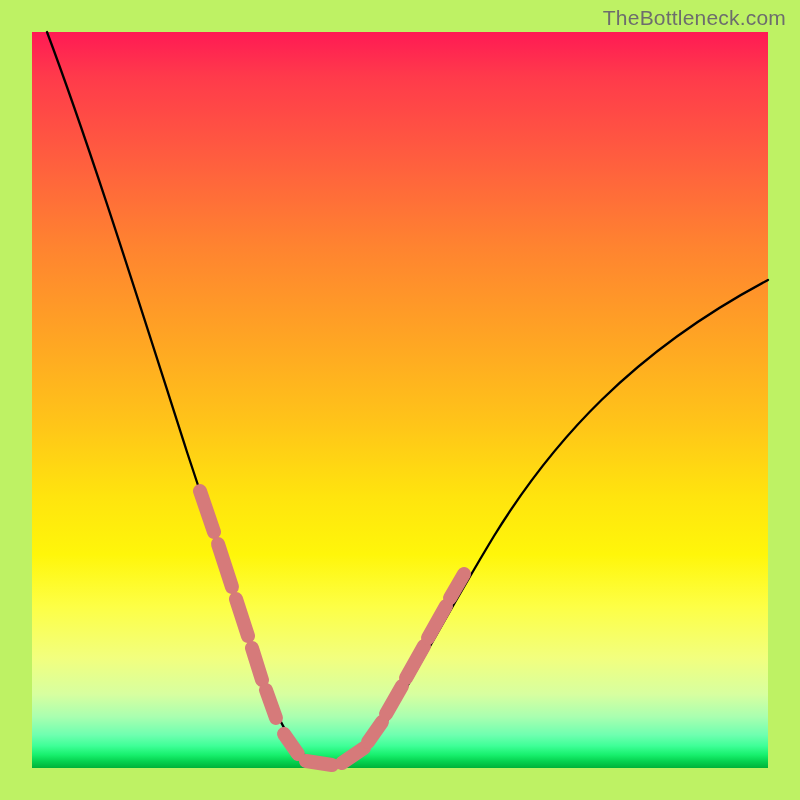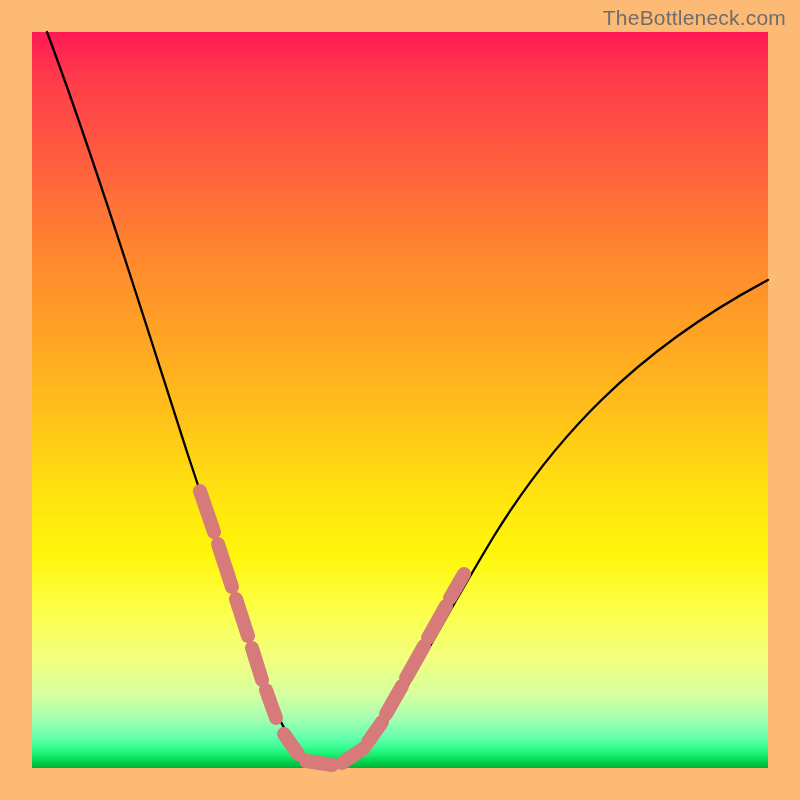--- a/index.html
+++ b/index.html
@@ -10,21 +10,21 @@
     background: #000;
     overflow: hidden;
     font-family: Arial, Helvetica, sans-serif;
   }
   .frame {
     position: absolute;
     left: 0;
     top: 0;
     width: 800px;
     height: 800px;
-    background: #fdba74;
+    background: #bef264;
   }
   .plot {
     position: absolute;
     left: 32px;
     top: 32px;
     width: 736px;
     height: 736px;
     
     background: linear-gradient(
       to bottom,

